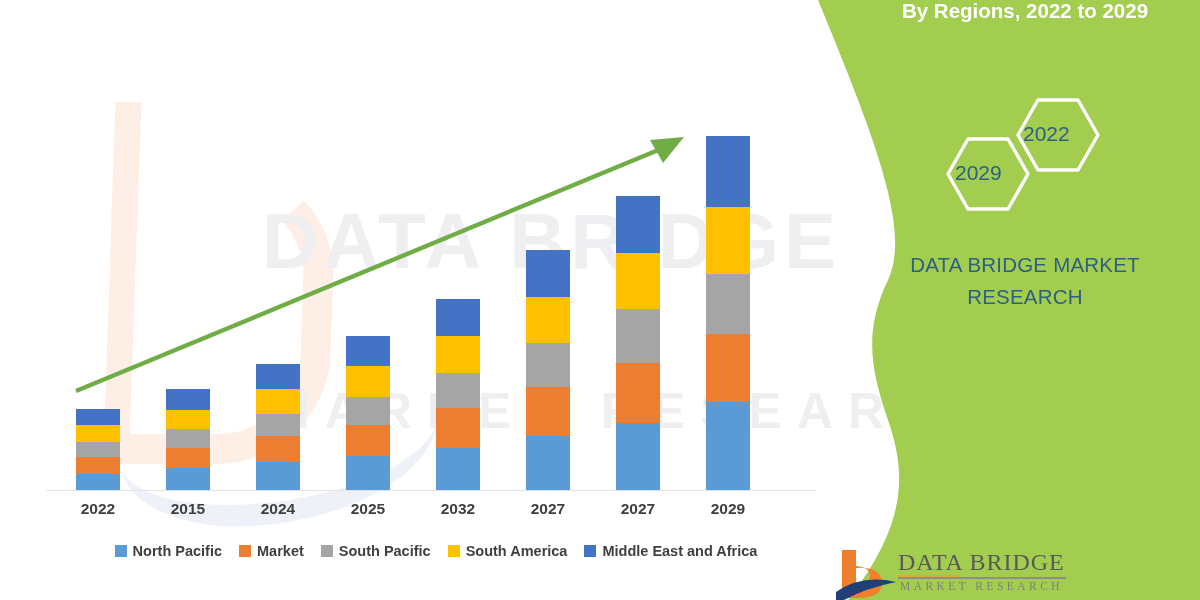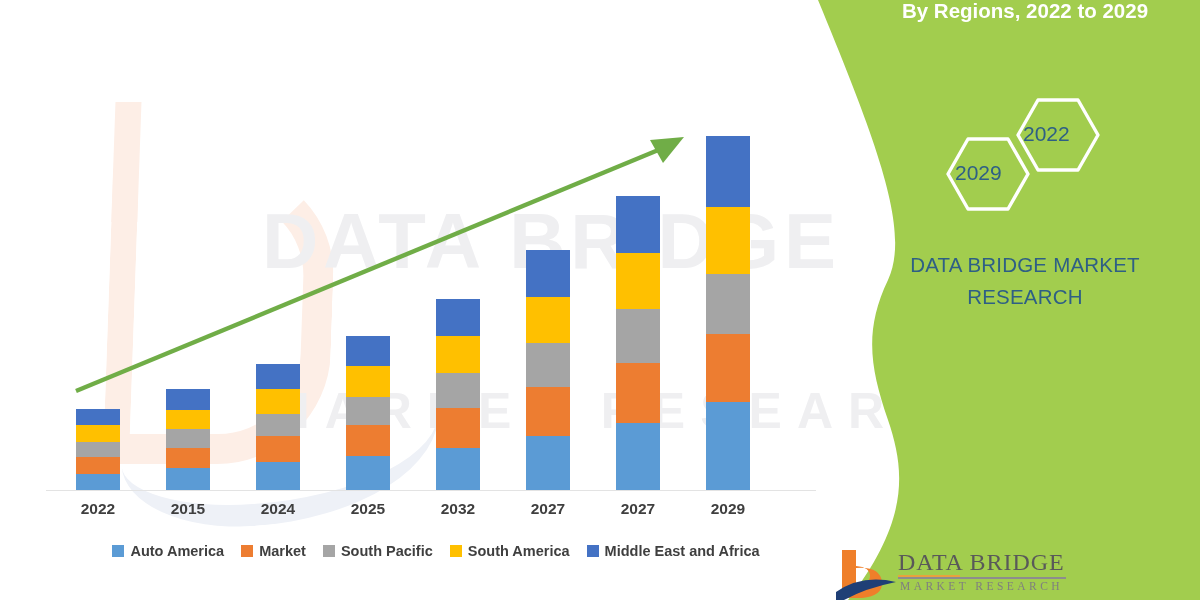--- a/index.html
+++ b/index.html
@@ -212,21 +212,21 @@
 
     <svg class="arrow" viewBox="0 0 830 600" aria-hidden="true">
       <line x1="76" y1="391" x2="668" y2="146" stroke="#70ad47" stroke-width="4.4"></line>
       <polygon points="684,137 650,140 663,163" fill="#70ad47"></polygon>
     </svg>
   </div>
 
   <div class="legend" id="legend">
       <div class="legend-item">
         <span class="swatch" style="background: rgb(91, 155, 213);"></span>
-        <span class="legend-label">Auto America</span>
+        <span class="legend-label">North Pacific</span>
       </div>
       <div class="legend-item">
         <span class="swatch" style="background: rgb(237, 125, 49);"></span>
         <span class="legend-label">Market</span>
       </div>
       <div class="legend-item">
         <span class="swatch" style="background: rgb(165, 165, 165);"></span>
         <span class="legend-label">South Pacific</span>
       </div>
       <div class="legend-item">

